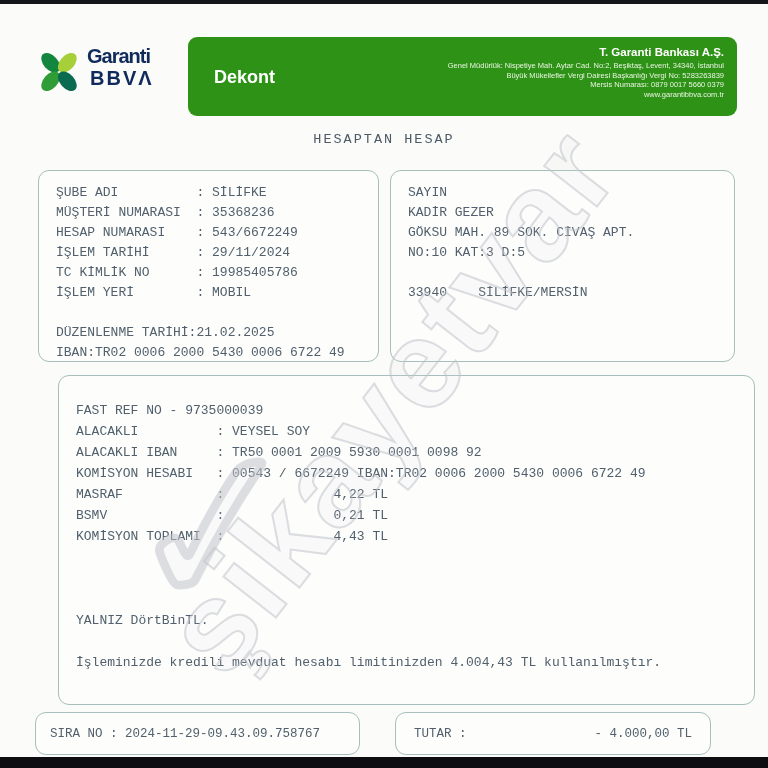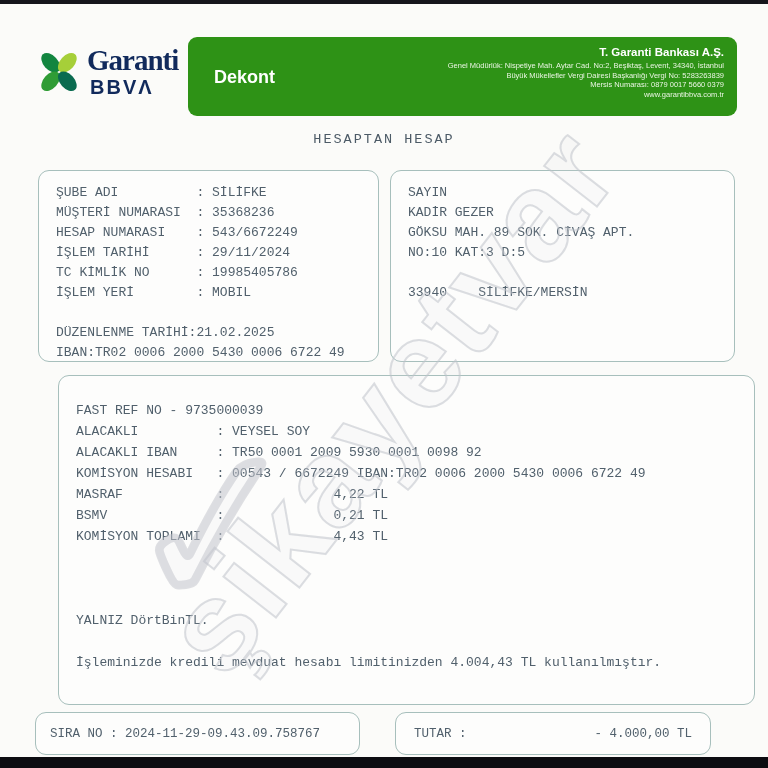--- a/index.html
+++ b/index.html
@@ -5,21 +5,21 @@
   html,body { margin:0; padding:0; background:#e9e9e9; }
   .frame { position:relative; width:768px; height:768px; margin:0 auto; background:#fbfbf9;
            overflow:hidden; font-family:"Liberation Mono", monospace; }
   .bar-top    { position:absolute; top:0; left:0; right:0; height:4px; background:#15151c; }
   .bar-bottom { position:absolute; bottom:0; left:0; right:0; height:11px; background:#0c0c11; }
 
   
   .logo { position:absolute; left:36px; top:46px; display:flex; align-items:flex-start; gap:5px; }
   .logo-words { display:flex; flex-direction:column; line-height:1;
                 font-family:"Liberation Sans", sans-serif; color:#112a5c; }
-  .logo-top    { font-size:29px; font-weight:700; letter-spacing:-1px;font-family:Liberation Serif, serif; }
+  .logo-top    { font-size:20px; font-weight:700; letter-spacing:-1px; }
   .logo-bottom { font-size:20px; font-weight:700; letter-spacing:2px; margin:2px 0 0 3px; }
 
   
   .banner { position:absolute; left:188px; top:37px; width:549px; height:79px;
             background:#2e9216; border-radius:9px; color:#fff;
             font-family:"Liberation Sans", sans-serif; }
   .banner-title { position:absolute; left:26px; top:50%; transform:translateY(-50%);
                   font-size:18px; font-weight:700; }
   .bank-info { position:absolute; right:13px; top:9px; text-align:right; }
   .bank-name { font-size:11.5px; font-weight:700; margin-bottom:3px; white-space:nowrap; }

